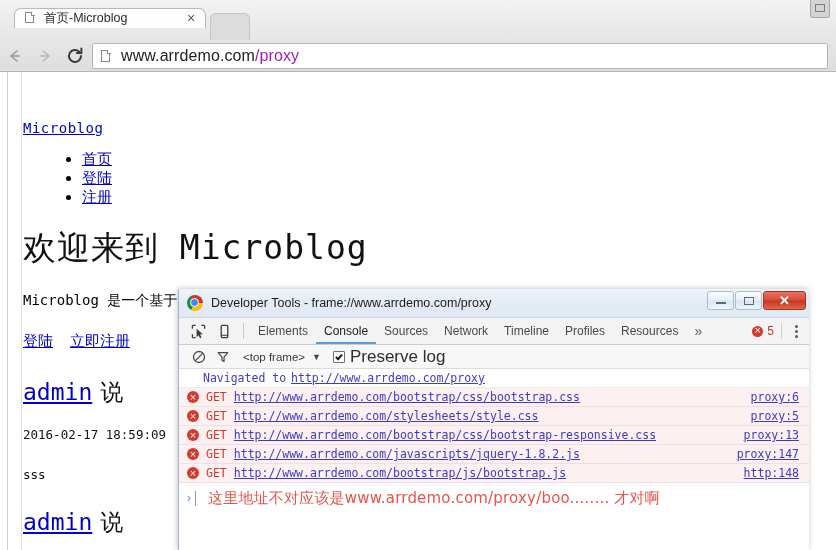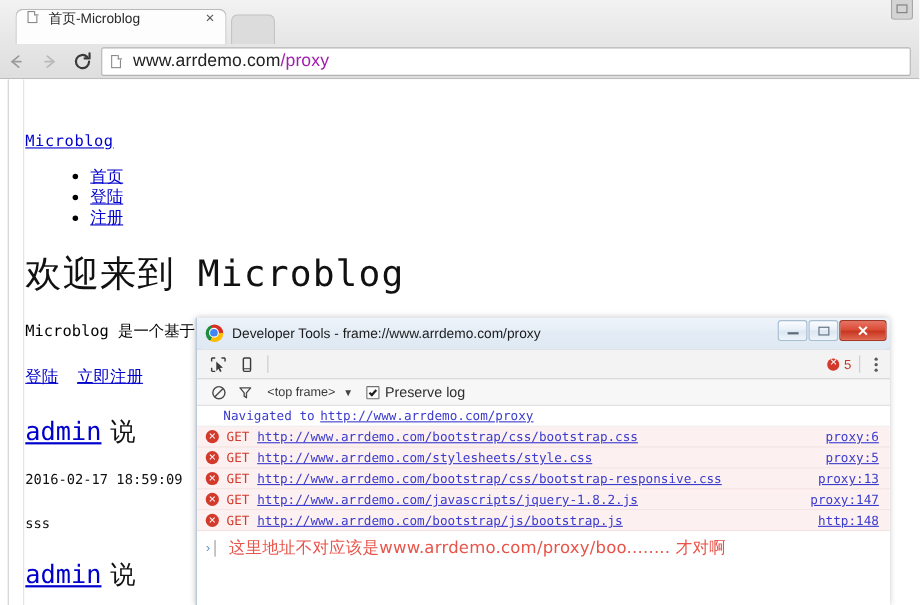--- a/index.html
+++ b/index.html
@@ -33,28 +33,28 @@
     box-sizing: border-box;
   }
   .tabstrip {
     position: absolute;
     left: 0; top: 0;
     width: 836px; height: 40px;
   }
   .tab {
     position: absolute;
     left: 14px; top: 8px;
-    width: 192px; height: 32px;
+    width: 192px; height: 20px;
     background: #fdfdfd;
     border: 1px solid #b9b9b9;
     border-bottom: none;
     border-radius: 7px 7px 0 0;
     box-sizing: border-box;
     display: flex;
-    align-items: flex-start;
+    align-items: center;
     padding: 0 6px 0 9px;
   }
   .tab-fav {
     width: 13px; height: 15px;
     flex: 0 0 auto;
     margin-right: 7px;
     position: relative;
   }
   .tab-fav:before {
     content: "";
@@ -525,21 +525,21 @@
     content: "";
     position: absolute;
     left: 3px; top: 1px;
     width: 4px; height: 7px;
     border: solid #1c1c1c;
     border-width: 0 2px 2px 0;
     transform: rotate(42deg);
     box-sizing: border-box;
   }
   .fb-label {
-    font-size: 13px;
+    font-size: 17px;
     color: #2e2e2e;
     white-space: nowrap;
   }
 
   .console {
     position: absolute;
     left: 0; top: 80px;
     width: 630px; height: 181px;
     background: #ffffff;
     overflow: hidden;
@@ -743,20 +743,30 @@
         </svg>
       </div>
       <div class="dt-icobtn">
         <svg width="15" height="15" viewBox="0 0 16 16">
           <rect x="4.5" y="1.5" width="7" height="13" rx="1.2" fill="none" stroke="#3c3c3c" stroke-width="1.4"></rect>
           <line x1="4.5" y1="12" x2="11.5" y2="12" stroke="#3c3c3c" stroke-width="1.1"></line>
         </svg>
       </div>
       <div class="dt-sep"></div>
 
+      <div class="dt-tabs">
+        <div class="dt-tab">Elements</div>
+        <div class="dt-tab active">Console</div>
+        <div class="dt-tab">Sources</div>
+        <div class="dt-tab">Network</div>
+        <div class="dt-tab">Timeline</div>
+        <div class="dt-tab">Profiles</div>
+        <div class="dt-tab">Resources</div>
+        <div class="dt-more">»</div>
+      </div>
 
       <div class="dt-right">
         <div class="err-badge">
           <span class="err-dot"></span>
           <span>5</span>
         </div>
         <div class="dt-vsep"></div>
         <div class="kebab">
           <i></i>
             <i></i>

